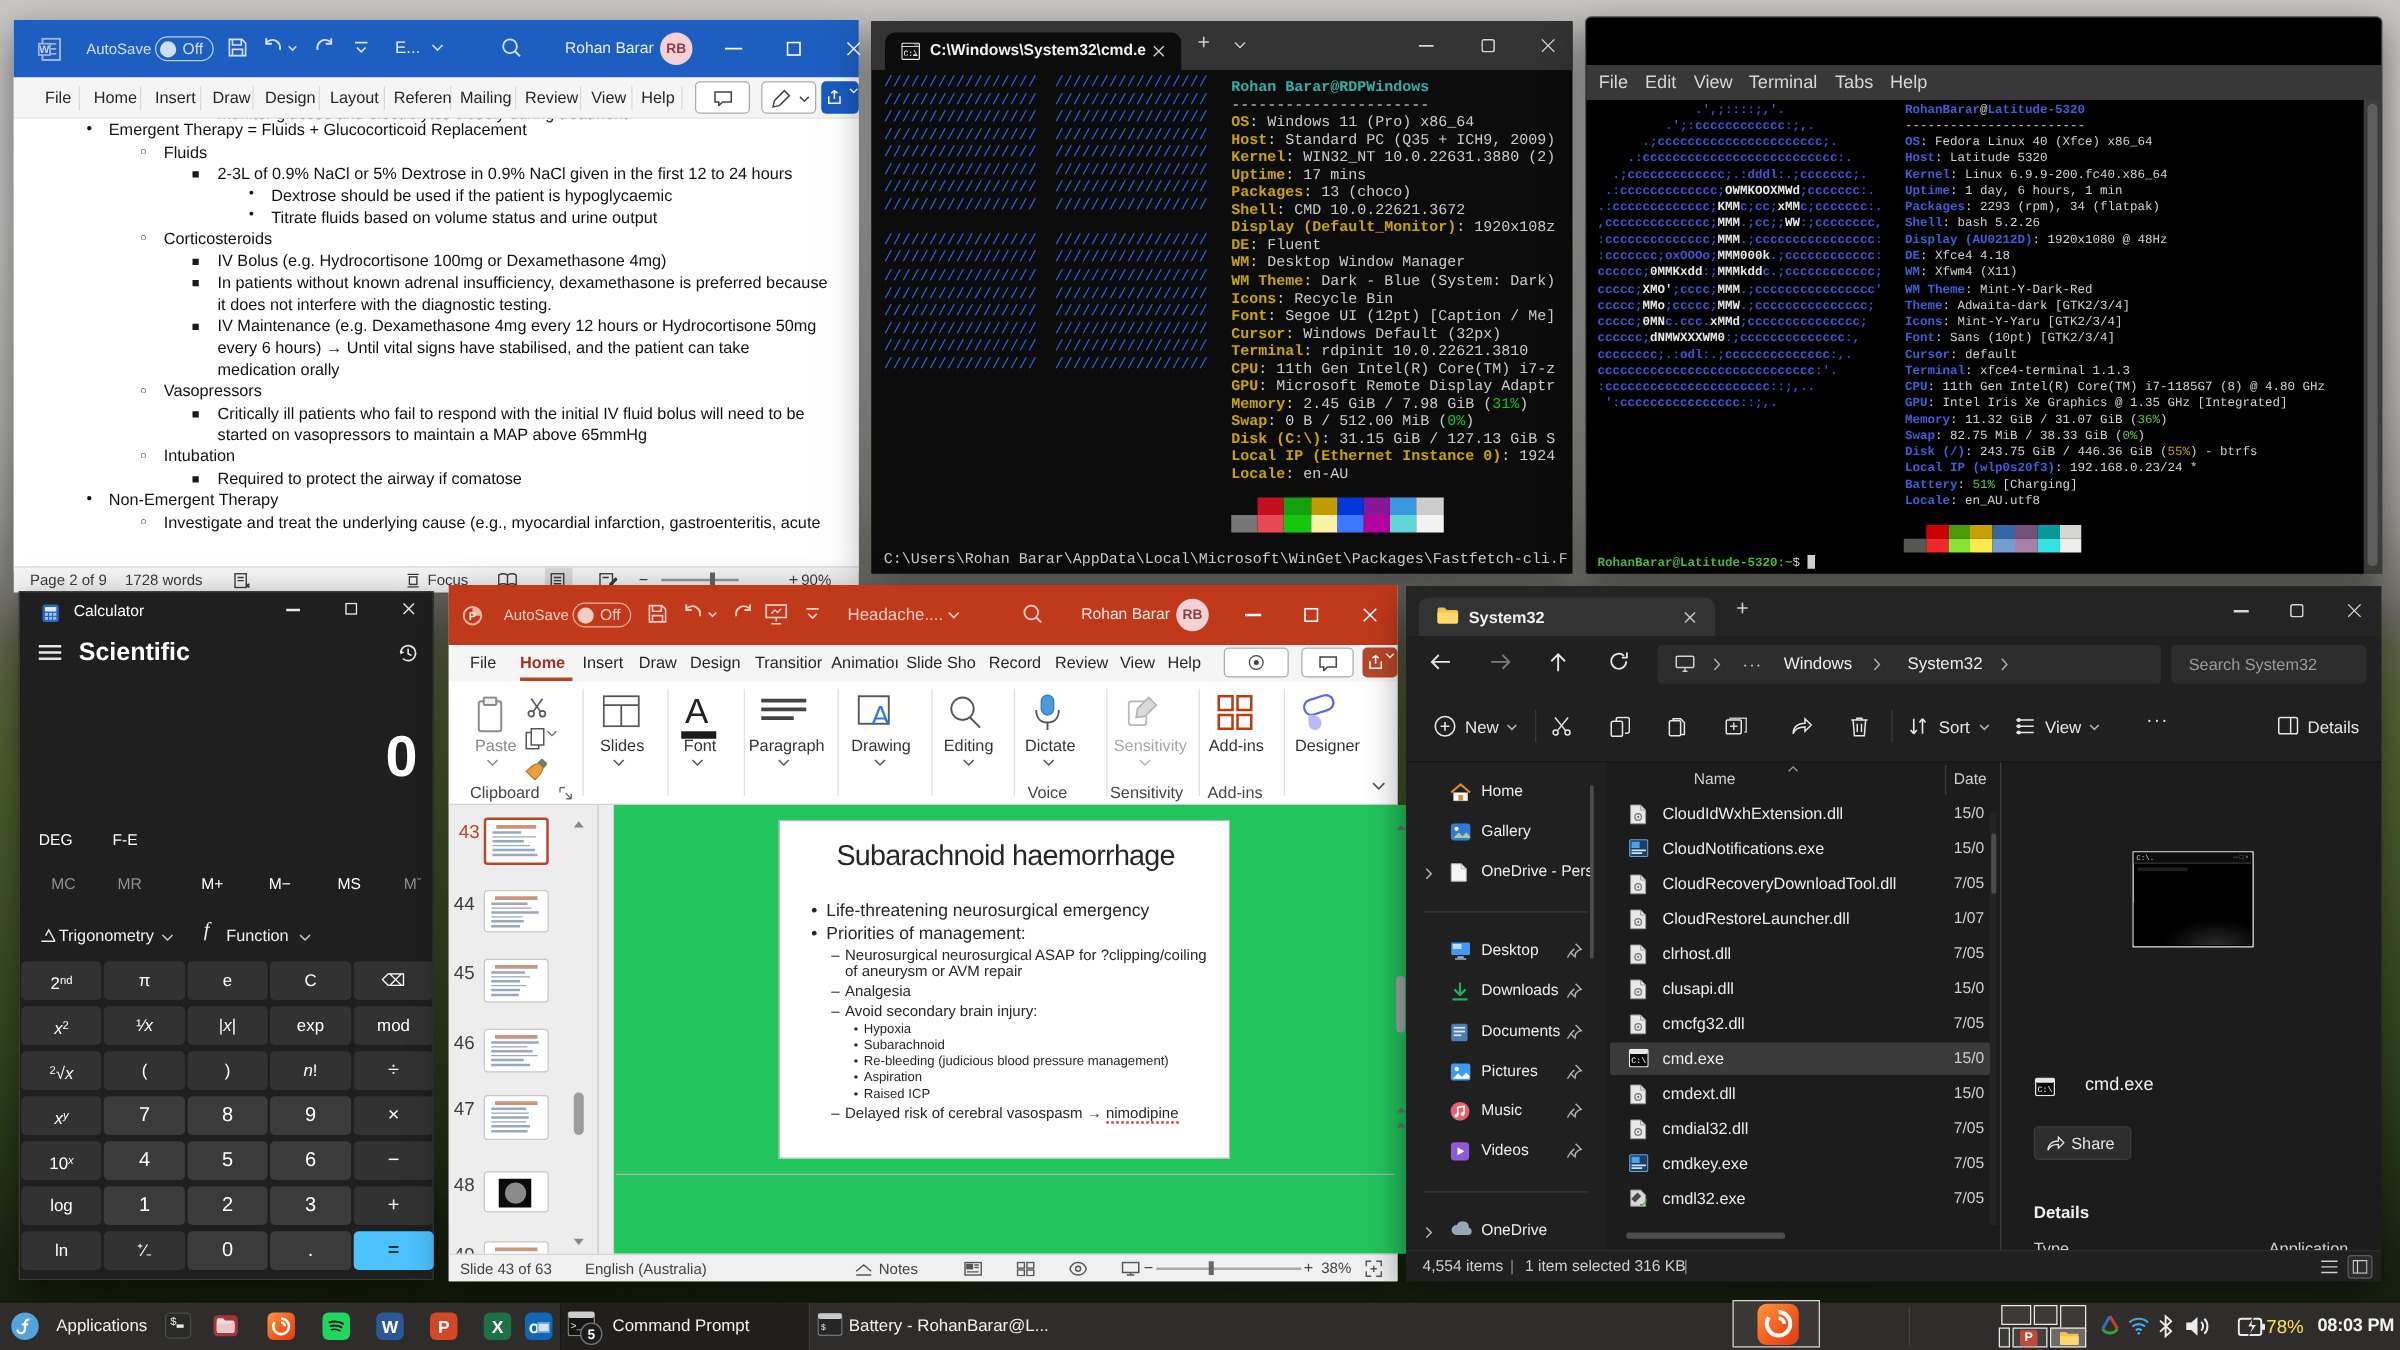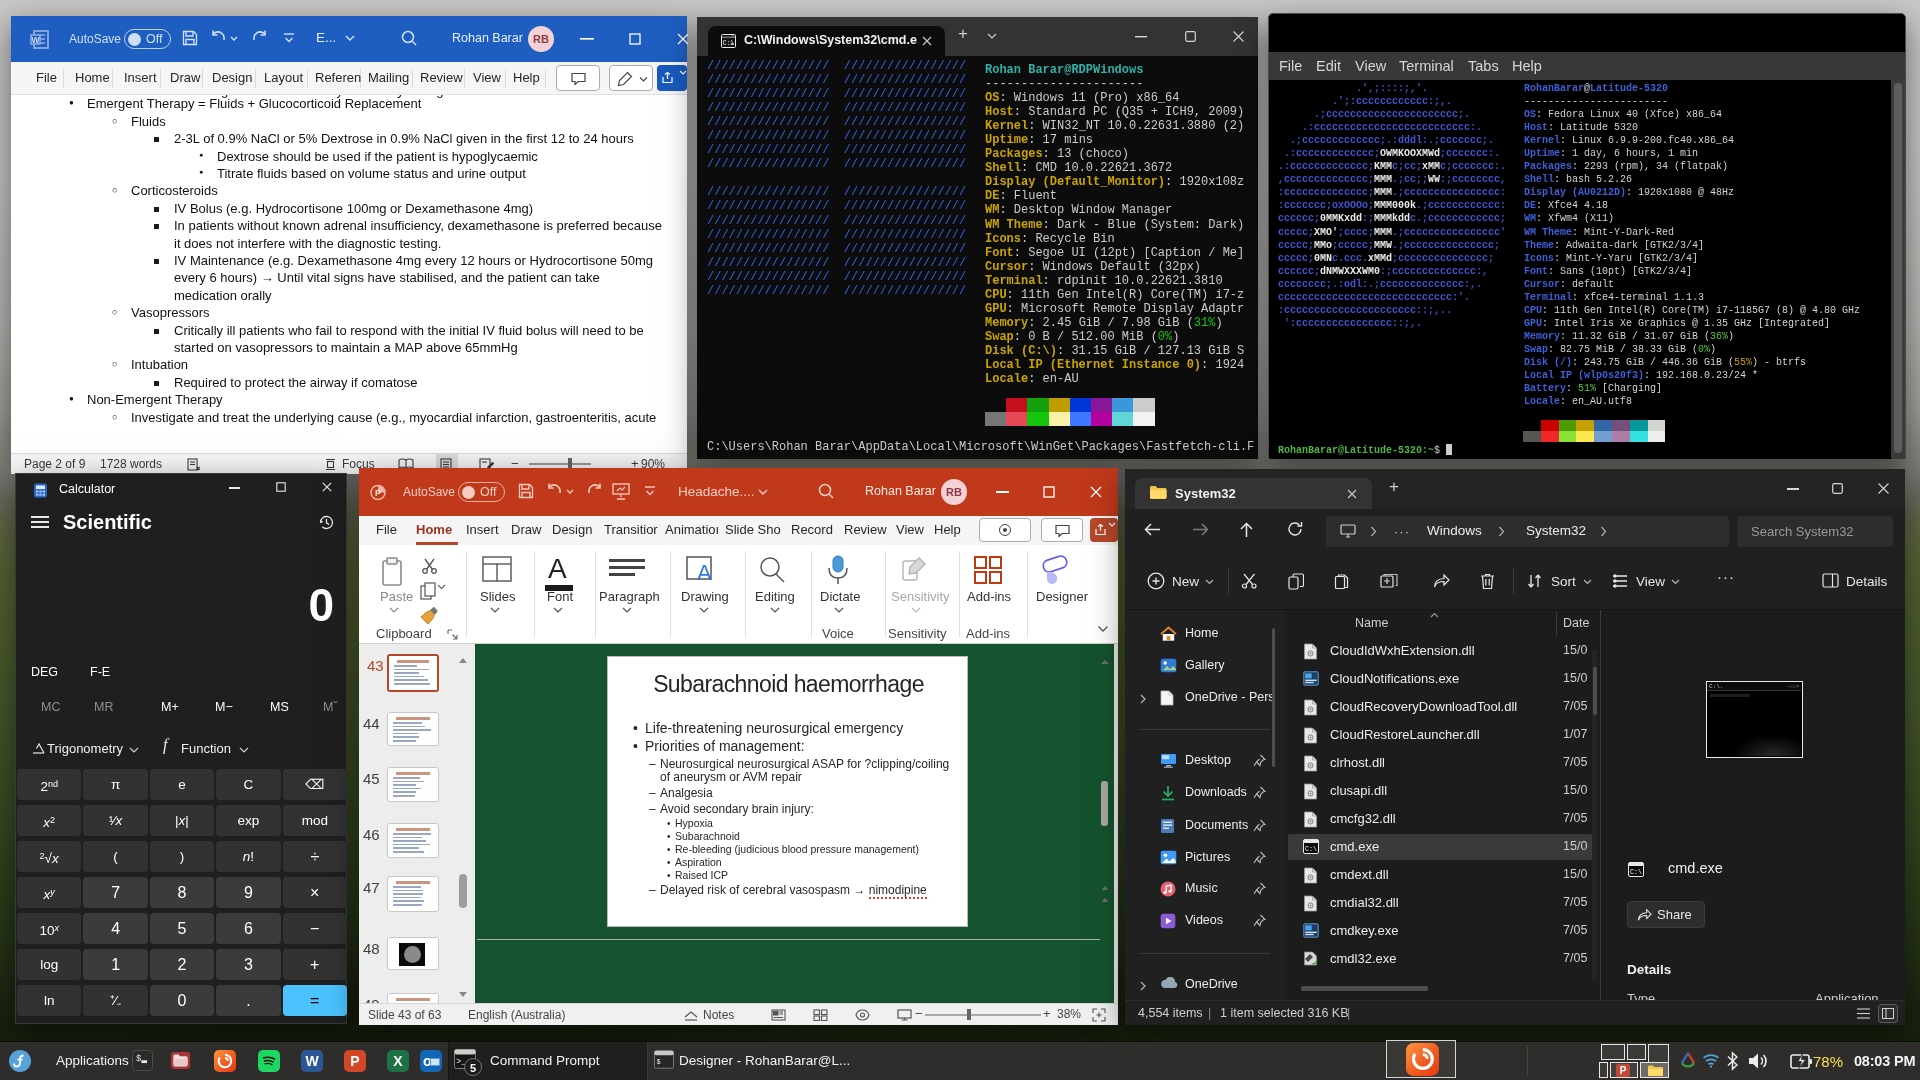--- a/index.html
+++ b/index.html
@@ -670,21 +670,21 @@
    <div class="abs" style="left:99px;top:8px;width:10px;height:10px"><svg width="10" height="10">
           <path d="M1 7l4-5 4 5z" fill="#888"></path>
         </svg></div>
    <div class="abs" style="left:100px;top:230px;width:8px;height:34px;background:#9d9d9d;border-radius:4px"></div>
    <div class="abs" style="left:99px;top:341px;width:10px;height:10px"><svg width="10" height="10">
           <path d="M1 3l4 5 4-5z" fill="#888"></path>
         </svg></div>
  </div>
  <div class="abs" style="left:119px;top:176px;width:1px;height:359px;background:#c9c9c9"></div>
 
- <div class="abs" style="left:116px;top:176px;width:639px;height:359px;background:#14532d;">
+ <div class="abs" style="left:132px;top:176px;width:639px;height:359px;background:#22c55e;">
    <div class="abs" style="left:132px;top:12px;width:361px;height:271px;background:#fff;border:1px solid #b9b9b9;">
 
 <div style="position:absolute;left:0;top:14px;width:361px;height:34px;text-align:center;font-size:23px;color:#262626;letter-spacing:-0.6px">Subarachnoid haemorrhage</div>
 <span style="position:absolute;left:25px;top:63px;font-size:14px;color:#262626">•</span>
 <span style="position:absolute;left:37px;top:63px;font-size:14px;color:#262626;white-space:nowrap">Life-threatening neurosurgical emergency</span>
 <span style="position:absolute;left:25px;top:81px;font-size:14px;color:#262626">•</span>
 <span style="position:absolute;left:37px;top:81px;font-size:14px;color:#262626;white-space:nowrap">Priorities of management:</span>
 <span style="position:absolute;left:41px;top:100px;font-size:12px;color:#262626">–</span>
 <span style="position:absolute;left:52px;top:100px;font-size:12px;color:#262626;white-space:nowrap">Neurosurgical neurosurgical ASAP for ?clipping/coiling</span>
 <span style="position:absolute;left:52px;top:113px;font-size:12px;color:#262626;white-space:nowrap">of aneurysm or AVM repair</span>
@@ -1113,21 +1113,21 @@
  </div>
 </div>
 
 <div class="abs" style="left:0;top:1042px;width:1920px;height:38px;background:#2f2d2b;box-shadow:0 -1px 0 rgba(0,0,0,.4)">
   <div class="abs" style="left:9px;top:8px;width:22px;height:22px;border-radius:50%;background:#55a3d9">
     <svg style="position:absolute;left:3px;top:3px" width="16" height="16" viewBox="0 0 16 16" fill="none" stroke="#fff" stroke-width="1.8">
         <path d="M11.5 2.5c-2.5 0-3.5 2-3.5 4v3c0 2-1 4-3.5 4S2 11.5 2 10.5"></path>
         <line x1="5.5" y1="6.5" x2="10.5" y2="6.5"></line>
       </svg>
   </div>
-  <span class="abs" style="left:56px;top:11px;font-size:13.5px;color:#f2f2f2">Applications</span>
+  <span class="abs" style="left:45px;top:11px;font-size:13.5px;color:#f2f2f2">Applications</span>
 
   <div class="abs" style="left:132px;top:8px;width:21px;height:21px;border-radius:4px;background:#2a2a28;border:1px solid #4e4c48">
       <span style="position:absolute;left:3px;top:2px;font-size:9px;color:#e8e8e8;font-family:'Liberation Mono',monospace">$▂</span>
     </div>
   <svg class="abs" style="left:170px;top:8px" width="21" height="21" viewBox="0 0 25 24">
       <rect x="1" y="2" width="23" height="20" rx="4" fill="#a8353a"></rect>
       <path d="M4 7c0-1 .8-2 2-2h4l2 2h7c1 0 2 .9 2 2v8c0 1-.9 2-2 2H6c-1.2 0-2-.9-2-2z" fill="#f4dcdc"></path>
       <path d="M4 10h17v6c0 1-.9 2-2 2H6c-1.2 0-2-.9-2-2z" fill="#e9c7c7"></path>
     </svg>
   <div class="abs" style="left:214px;top:8px;width:22px;height:22px;border-radius:4.84px;background:linear-gradient(135deg,#ff9640,#f0581d 60%,#e23a17)">
@@ -1159,21 +1159,21 @@
       </svg>
     <div class="abs" style="left:15px;top:16px;width:18px;height:18px;border-radius:50%;background:#1c1c1c;border:1px solid #777;text-align:center;line-height:18px;font-size:11px;color:#fff;font-weight:bold">5</div>
     <span class="abs" style="left:41px;top:11px;font-size:13.5px;color:#f2f2f2">Command Prompt</span>
   </div>
   <div class="abs" style="left:648px;top:0;width:210px;height:38px">
     <svg class="abs" style="left:6px;top:8px" width="20" height="19" viewBox="0 0 23 21">
         <rect x="0.5" y="0.5" width="22" height="20" rx="2" fill="#262626" stroke="#8a8a8a"></rect>
         <rect x="0.5" y="0.5" width="22" height="5" rx="2" fill="#c9c9c9"></rect>
         <text x="3" y="15.5" font-size="8" fill="#e8e8e8" font-family="Liberation Mono">$</text>
       </svg>
-    <span class="abs" style="left:31px;top:11px;font-size:13.5px;color:#f2f2f2">Designer - RohanBarar@L...</span>
+    <span class="abs" style="left:31px;top:11px;font-size:13.5px;color:#f2f2f2">Battery - RohanBarar@L...</span>
   </div>
   <div class="abs" style="left:1527px;top:4px;width:1px;height:30px;background:#47453f"></div>
   <div class="abs" style="left:1386px;top:-2px;width:70px;height:38px;border:1px solid #d4d4d4;background:#3a3835">
 <div class="abs" style="left:19px;top:2px;width:33px;height:33px;border-radius:7.26px;background:linear-gradient(135deg,#ff9640,#f0581d 60%,#e23a17)">
       <svg style="position:absolute;left:4.62px;top:3.96px" width="23.759999999999998" height="25.080000000000002" viewBox="0 0 24 25" fill="none" stroke="#fff" stroke-width="3.2">
           <path d="M12 2.5c5.2 0 9.5 4.3 9.5 9.5s-4.3 9.5-9.5 9.5S2.5 17.2 2.5 12c0-2 .6-3.8 1.6-5.3"></path>
           <path d="M12 7.5c2.5 0 4.5 2 4.5 4.5" stroke-width="3"></path>
         </svg>
       </div>
   </div>

